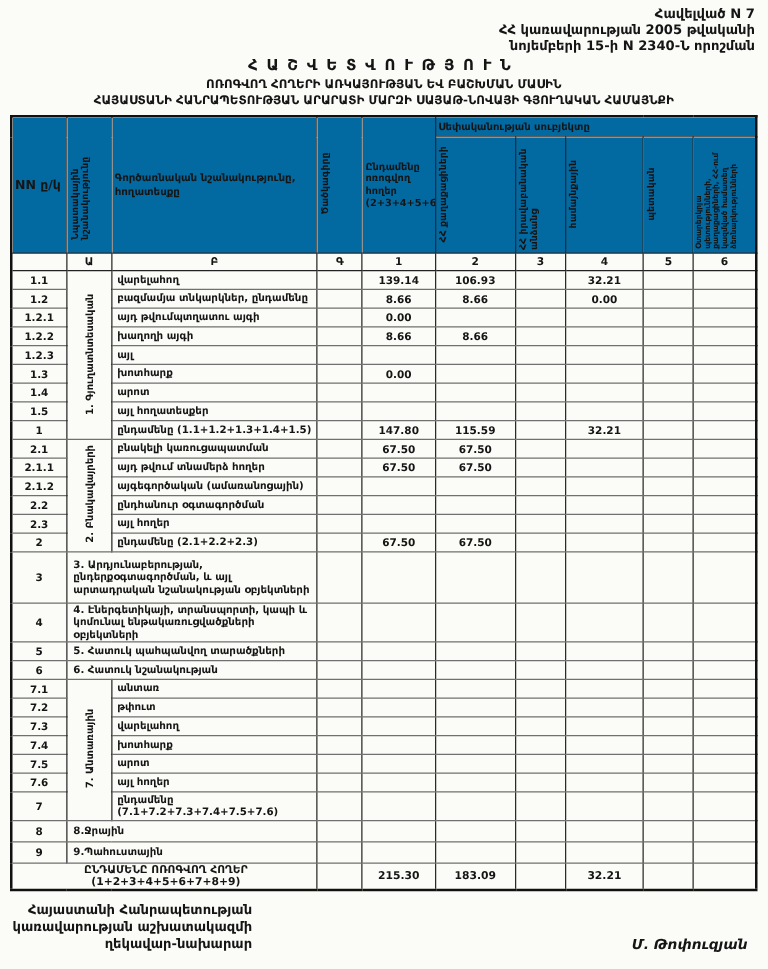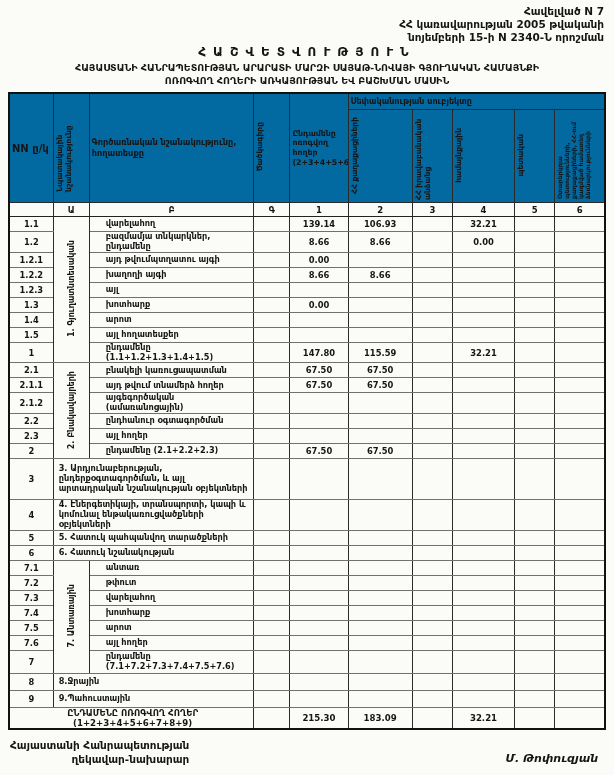--- a/index.html
+++ b/index.html
@@ -38,21 +38,21 @@
   th.h-total{ font-size:7.8px; line-height:1.25;}
   th.h-func{ font-size:8.2px; line-height:1.3;}
   th.h-nn{ font-size:10px; line-height:1.3;margin-top:29px;}
 
   tr.letters td{ height:13px; text-align:center; font-weight:bold; font-size:8.5px; border-top:1.5px solid #222; border-bottom:1.5px solid #222;}
 
   tbody td{ height:14px; font-weight:bold;}
   td.c-num{ text-align:center; font-size:8.3px; border-left:2px solid #111;}
   td.c-group{ text-align:center; vertical-align:middle;}
   td.c-group .vert{ font-size:8px; max-height:120px;}
-  td.c-label{ text-align:left; padding-left:16px; font-size:8.2px; line-height:1.2;}
+  td.c-label{ text-align:left; padding-left:4px; font-size:8.2px; line-height:1.2;}
   td.c-label.split{ }
   td.c-label.split .cell-flex{ display:flex; justify-content:flex-start; padding-right:16px;}
   td.c-wide{ padding-left:5px;}
   td.c-val{ text-align:center; font-size:8.4px;}
   td.c-code{}
   tr.h3 td{ height:40px;}
   tr.h2 td{ height:30px;}
   tr.h2t td{ height:22px;}
   tr.h18 td{ height:16px;}
   tr.grand td{ height:19px; border-top:1.5px solid #111; border-bottom:2px solid #111; font-size:8.6px;}
@@ -69,22 +69,22 @@
 
   <div class="annex">
     <div>Հավելված N 7</div>
     <div>ՀՀ կառավարության 2005 թվականի</div>
     <div>նոյեմբերի 15-ի N 2340-Ն որոշման</div>
   </div>
 
   <div class="doc-title">ՀԱՇՎԵՏՎՈՒԹՅՈՒՆ</div>
 
   <div class="doc-subtitle">
+    <div>ՈՌՈԳՎՈՂ ՀՈՂԵՐԻ ԱՌԿԱՅՈՒԹՅԱՆ ԵՎ ԲԱՇԽՄԱՆ ՄԱՍԻՆ</div>
     <div>ՀԱՅԱՍՏԱՆԻ ՀԱՆՐԱՊԵՏՈՒԹՅԱՆ ԱՐԱՐԱՏԻ ՄԱՐԶԻ ՍԱՅԱԹ-ՆՈՎԱՅԻ ԳՅՈՒՂԱԿԱՆ ՀԱՄԱՅՆՔԻ</div>
-    <div>ՈՌՈԳՎՈՂ ՀՈՂԵՐԻ ԱՌԿԱՅՈՒԹՅԱՆ ԵՎ ԲԱՇԽՄԱՆ ՄԱՍԻՆ</div>
   </div>
 
   <table class="report">
     <colgroup>
       <col style="width:44px">
         <col style="width:36px">
         <col style="width:164px">
       <col style="width:36px">
         <col style="width:58px">
         <col style="width:64px">
@@ -467,18 +467,19 @@
           <td class="c-val">32.21</td>
           <td class="c-val"></td>
           <td class="c-val"></td>
         </tr>
       </tbody>
   </table>
 
   <div class="footer">
     <div class="footer-left">
       <div>Հայաստանի Հանրապետության</div>
+      <div>կառավարության աշխատակազմի</div>
       <div>ղեկավար-նախարար</div>
     </div>
     <div class="footer-right">Մ. Թոփուզյան</div>
   </div>
 
 </div>
 
 </body></html>

